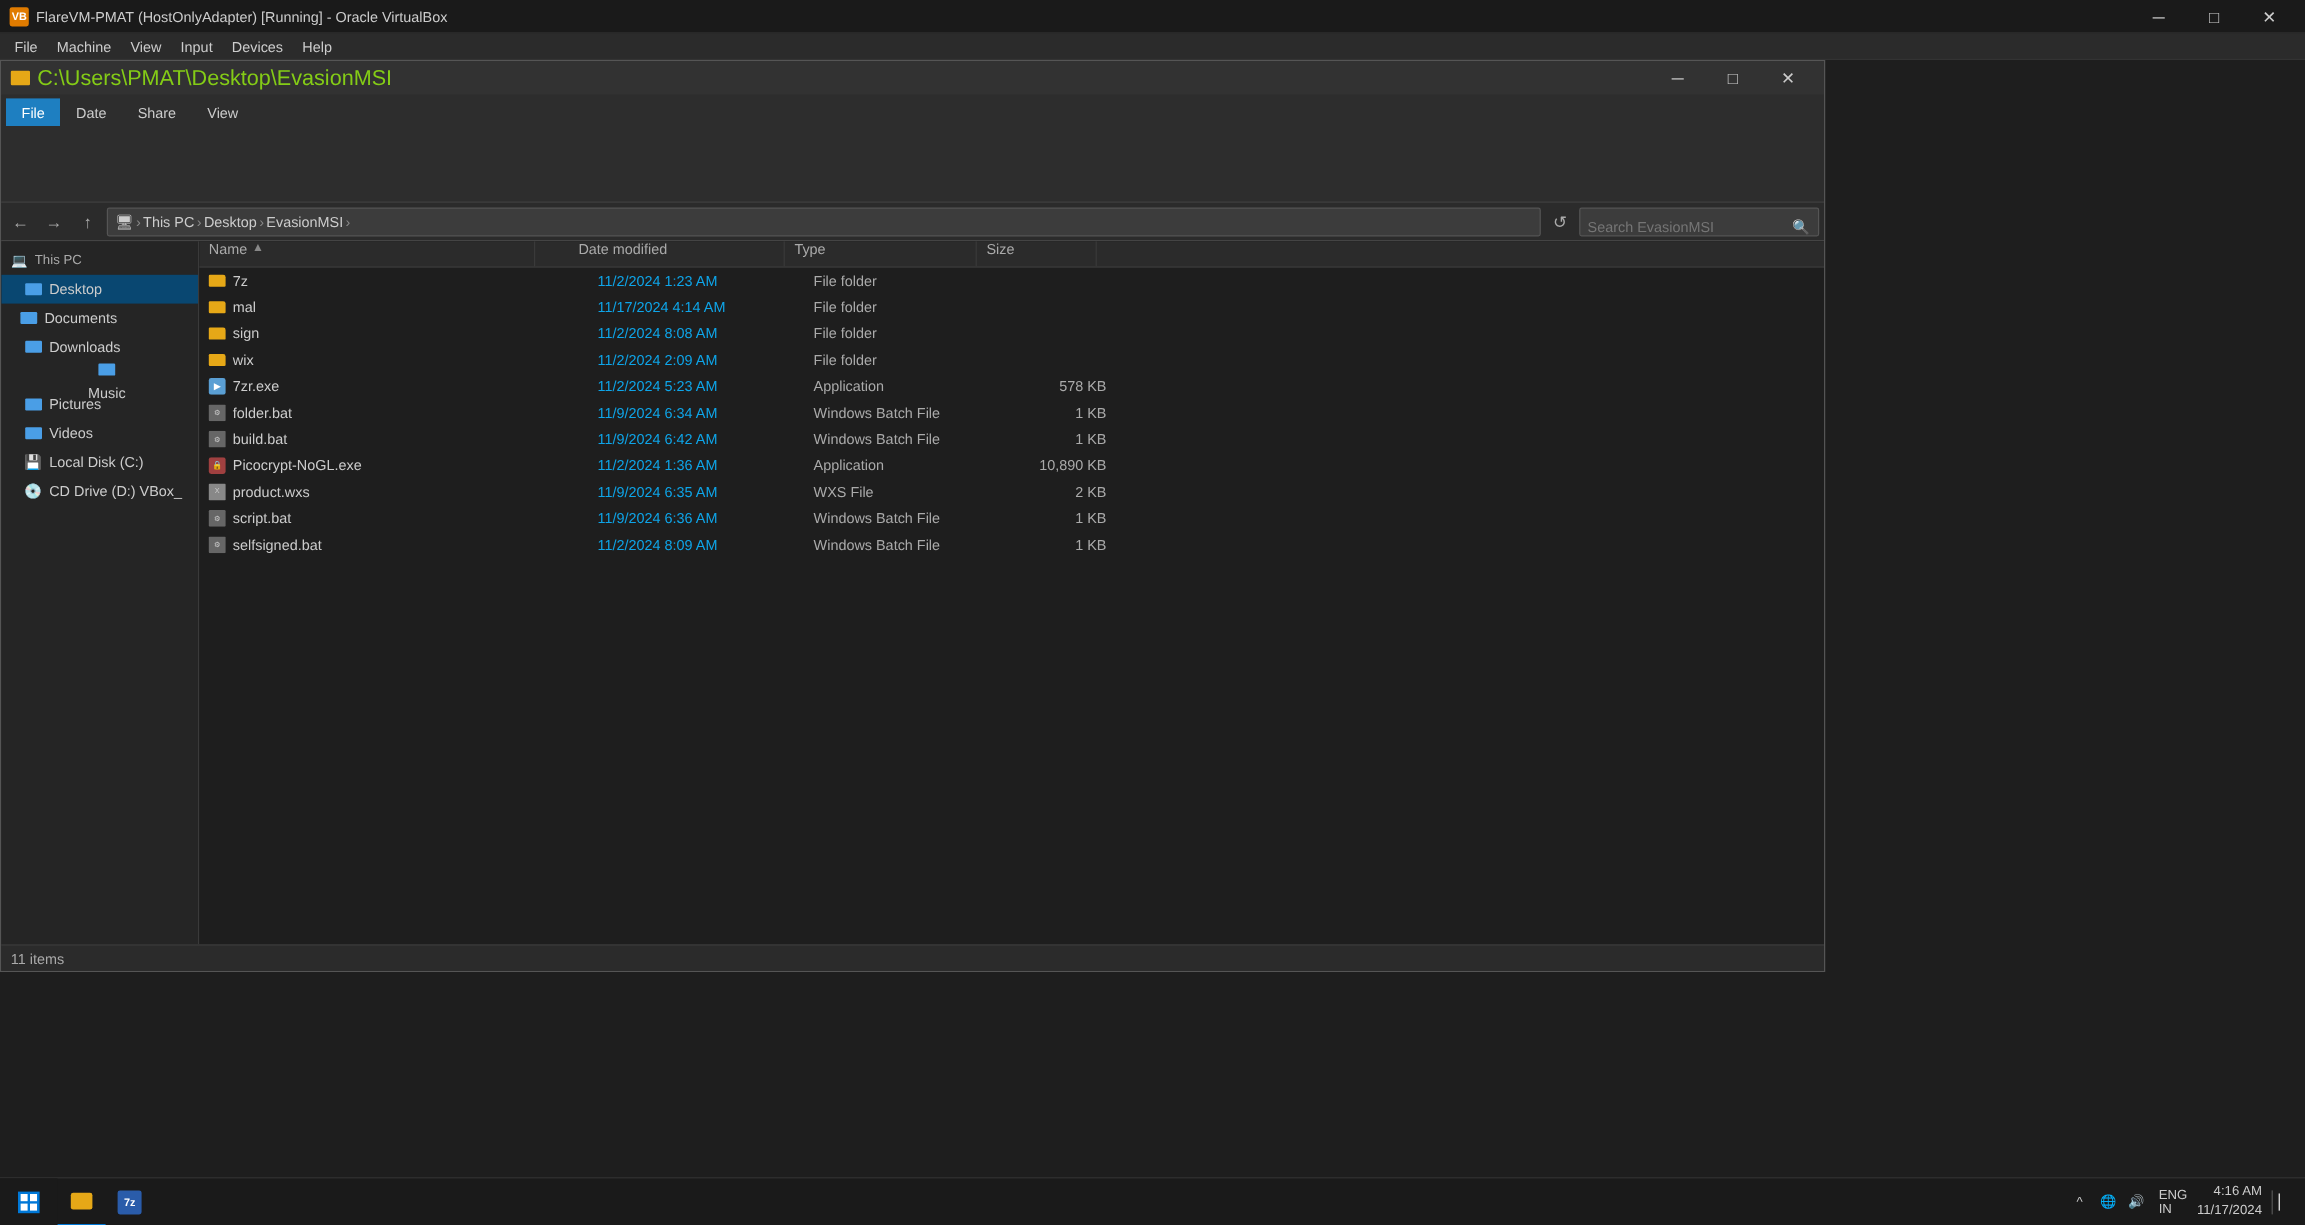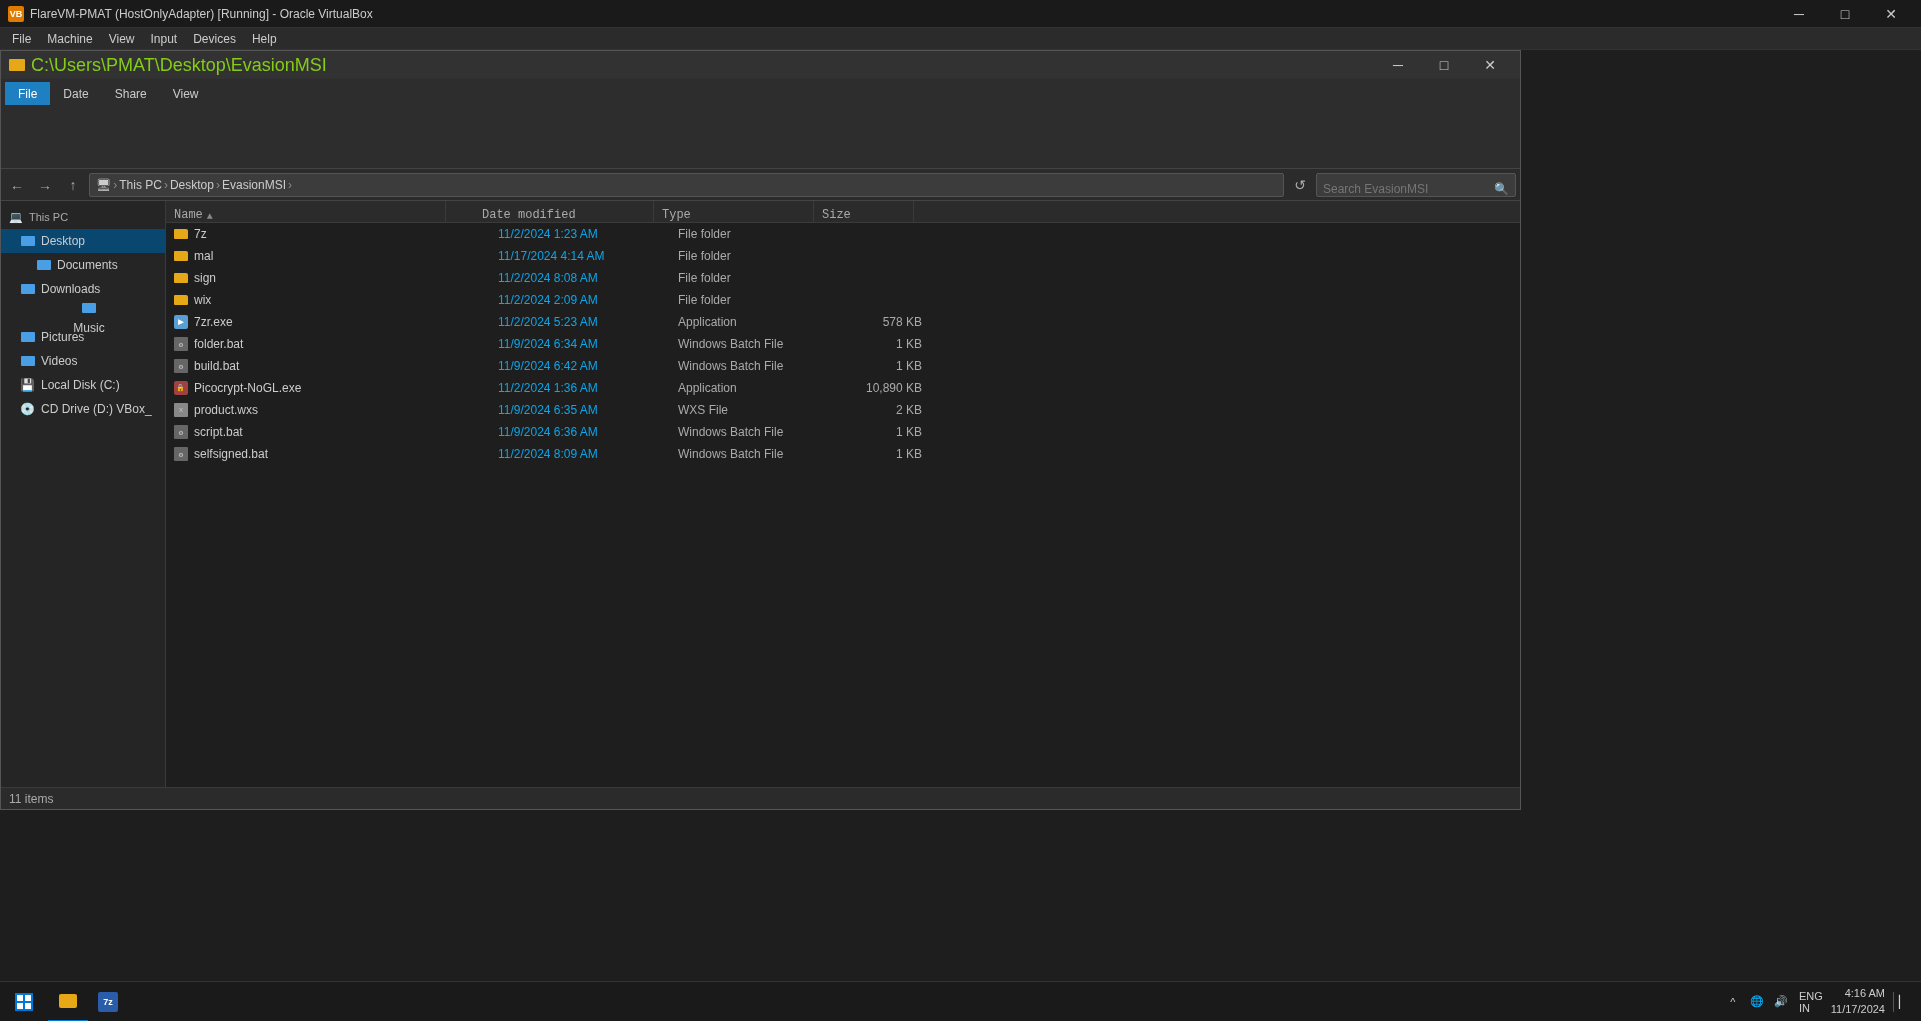--- a/index.html
+++ b/index.html
@@ -262,23 +262,22 @@
       position: sticky;
       top: 0;
     }
     .col-header {
       padding: 0 8px;
       font-size: 12px;
       color: #aaaaaa;
       cursor: pointer;
       height: 100%;
       display: flex;
-      align-items: flex-end;
+      align-items: flex-start;
       border-right: 1px solid #3a3a3a;
-      font-family: Liberation Mono, monospace;
     }
     .col-name { width: 280px; }
     .col-date { width: 180px; margin-left: 28px; }
     .col-type { width: 160px; }
     .col-size { width: 100px; }
 
     .file-row {
       height: 22px;
       display: flex;
       align-items: center;
@@ -501,21 +500,21 @@
       <div class="sidebar-item group">
         <div class="sidebar-icon">💻</div>
         <span>This PC</span>
       </div>
       <div class="sidebar-item selected" style="padding-left:20px;">
         <div class="sidebar-icon">
             <div class="folder-sm-blue"></div>
           </div>
         <span>Desktop</span>
       </div>
-      <div class="sidebar-item" style="padding-left:36px;">
+      <div class="sidebar-item" style="padding-left:16px;">
         <div class="sidebar-icon">
             <div class="folder-sm-blue"></div>
           </div>
         <span>Documents</span>
       </div>
       <div class="sidebar-item" style="padding-left:20px;">
         <div class="sidebar-icon">
             <div class="folder-sm-blue"></div>
           </div>
         <span>Downloads</span>

